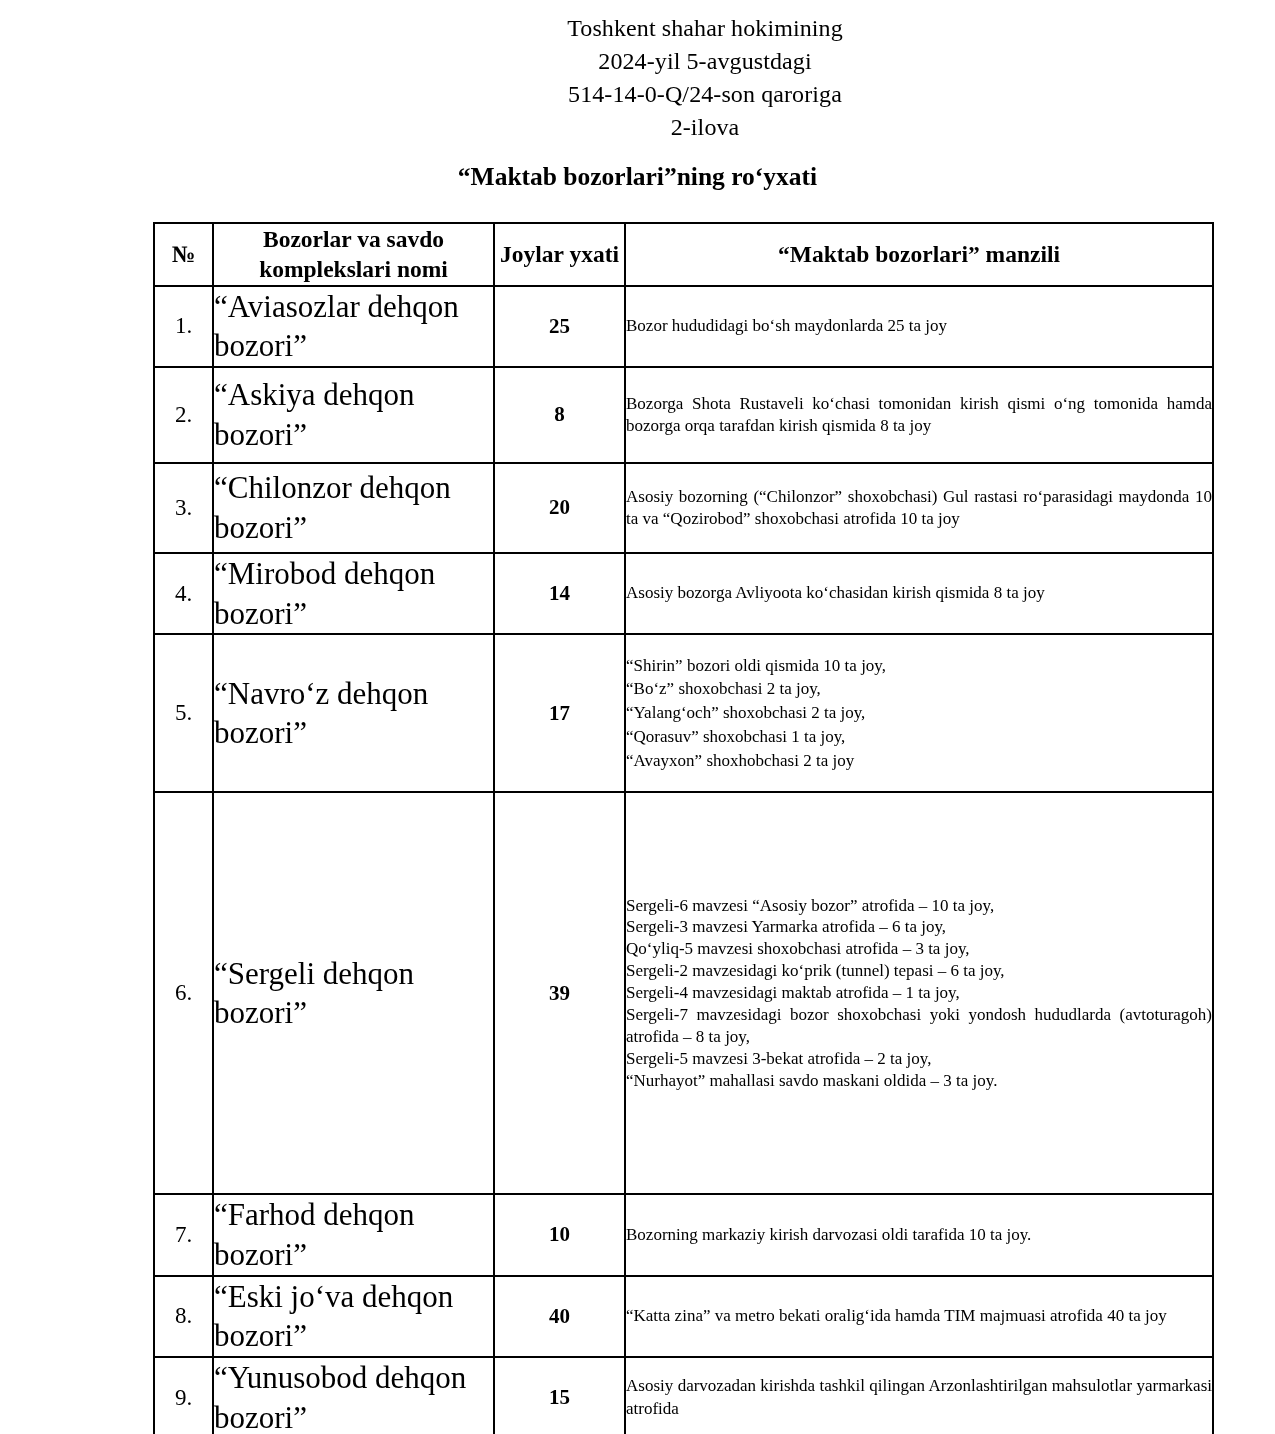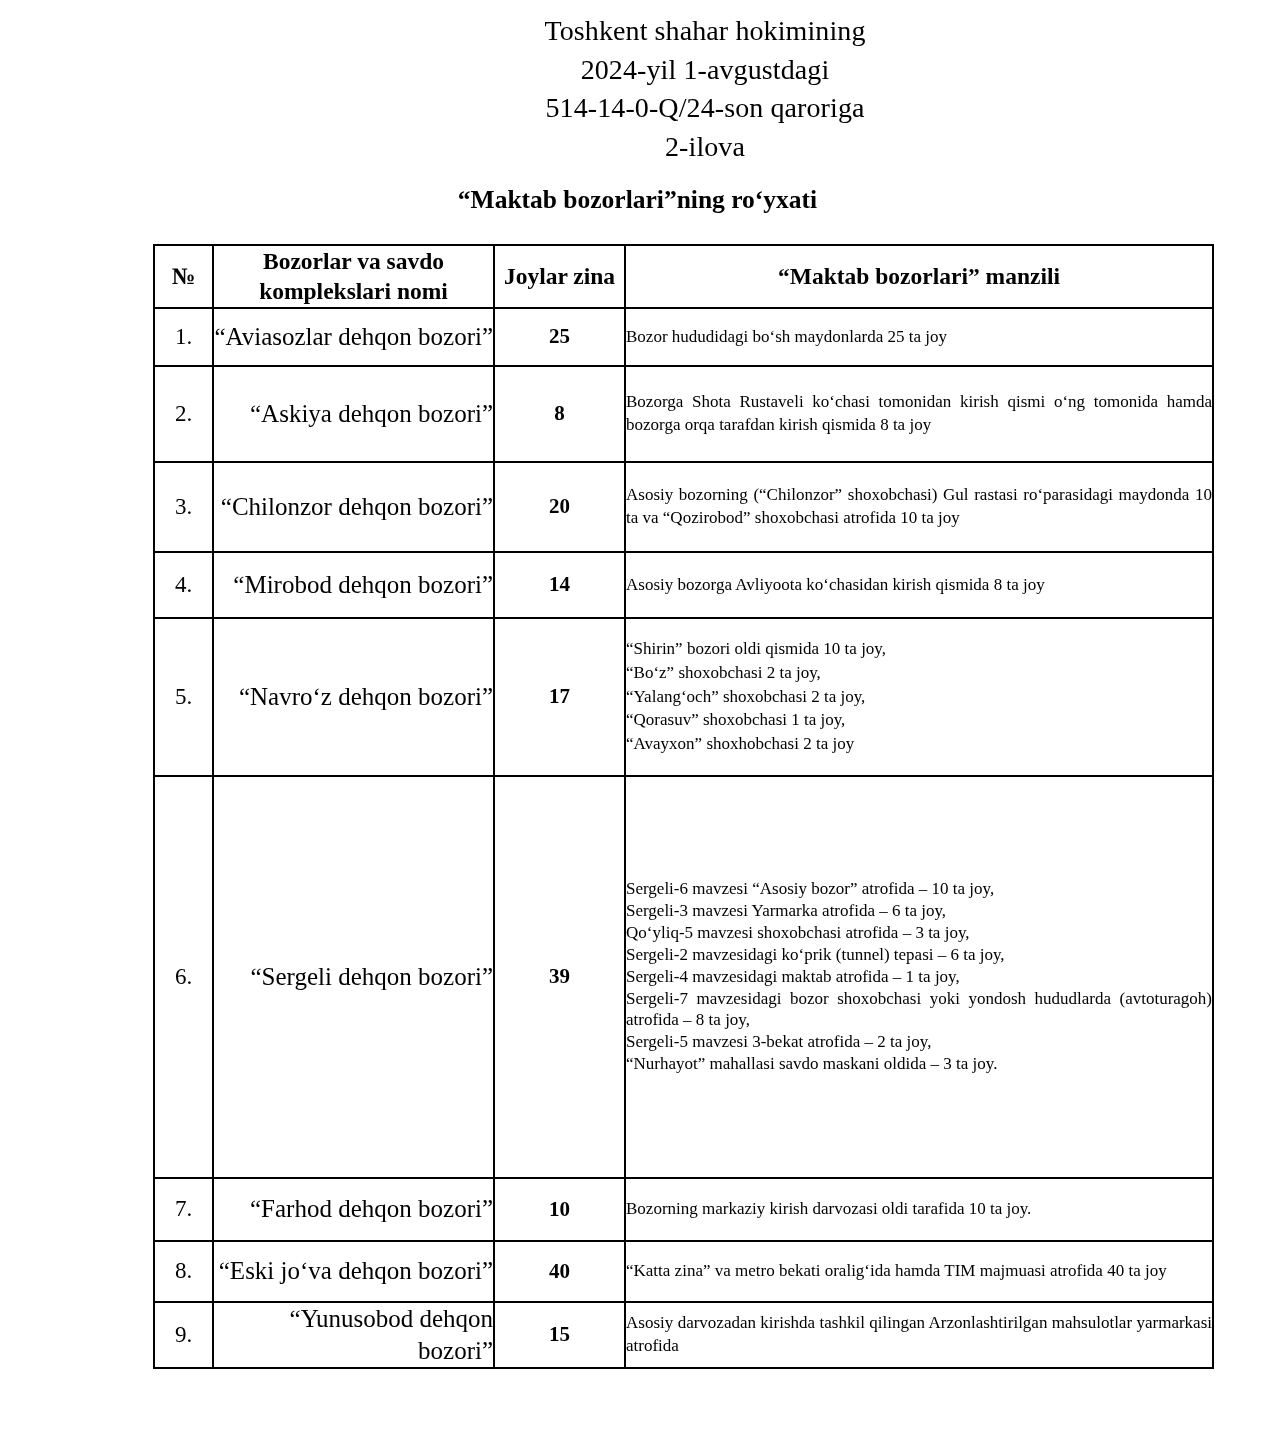--- a/index.html
+++ b/index.html
@@ -22,21 +22,21 @@
     width: 1275px;
     height: 1434px;
     box-sizing: border-box;
     padding: 0;
   }
 
   
   .doc-header {
     padding-top: 12px;
     text-align: center;
-    font-size: 28px;
+    font-size: 24px;
     line-height: 1.38;
     letter-spacing: 0.1px;
   }
   .doc-header .hline {
     display: block;
     white-space: nowrap;
   }
   .header-inner {
     display: inline-block;
     text-align: center;
@@ -85,23 +85,23 @@
   }
   th.h-num { padding-left: 0; padding-right: 0; }
 
   td.cell-num {
     text-align: center;
     vertical-align: bottom;
     font-size: 23px;
     padding: 0 0 6px 0;
   }
   td.cell-name {
-    text-align: right;
+    text-align: left;
     vertical-align: middle;
-    font-size: 25px;
+    font-size: 31px;
     line-height: 1.28;
     padding: 4px 8px 6px 8px;
   }
   td.cell-count {
     text-align: center;
     vertical-align: middle;
     font-weight: bold;
     font-size: 21px;
     padding: 0;
   }
@@ -138,21 +138,21 @@
   tr.r5 td.cell-addr { line-height: 1.40; margin-top: 13px; }
 </style>
 </head>
 <body>
 
 <div class="page">
 
   <div class="doc-header">
     <div class="header-inner">
       <span class="hline">Toshkent shahar hokimining</span>
-      <span class="hline">2024-yil 1-avgustdagi</span>
+      <span class="hline">2024-yil 5-avgustdagi</span>
       <span class="hline">514-14-0-Q/24-son qaroriga</span>
       <span class="hline">2-ilova</span>
     </div>
   </div>
 
   <div class="doc-title">
     <span class="tline">“Maktab bozorlari”ning ro‘yxati</span>
   </div>
 
   <div class="table-wrap">
@@ -165,21 +165,21 @@
       </colgroup>
       <thead>
         <tr>
           <th class="h-cell h-num">№</th>
           <th class="h-cell">
             <span class="tline">Bozorlar va savdo</span>
             <span class="tline">komplekslari nomi</span>
           </th>
           <th class="h-cell">
             <span class="tline">Joylar</span>
-            <span class="tline">zina</span>
+            <span class="tline">yxati</span>
           </th>
           <th class="h-cell">“Maktab bozorlari” manzili</th>
         </tr>
       </thead>
       <tbody>
 
         <tr class="r1">
           <td class="cell-num">1.</td>
           <td class="cell-name">
             <span class="tline">“Aviasozlar dehqon</span>

